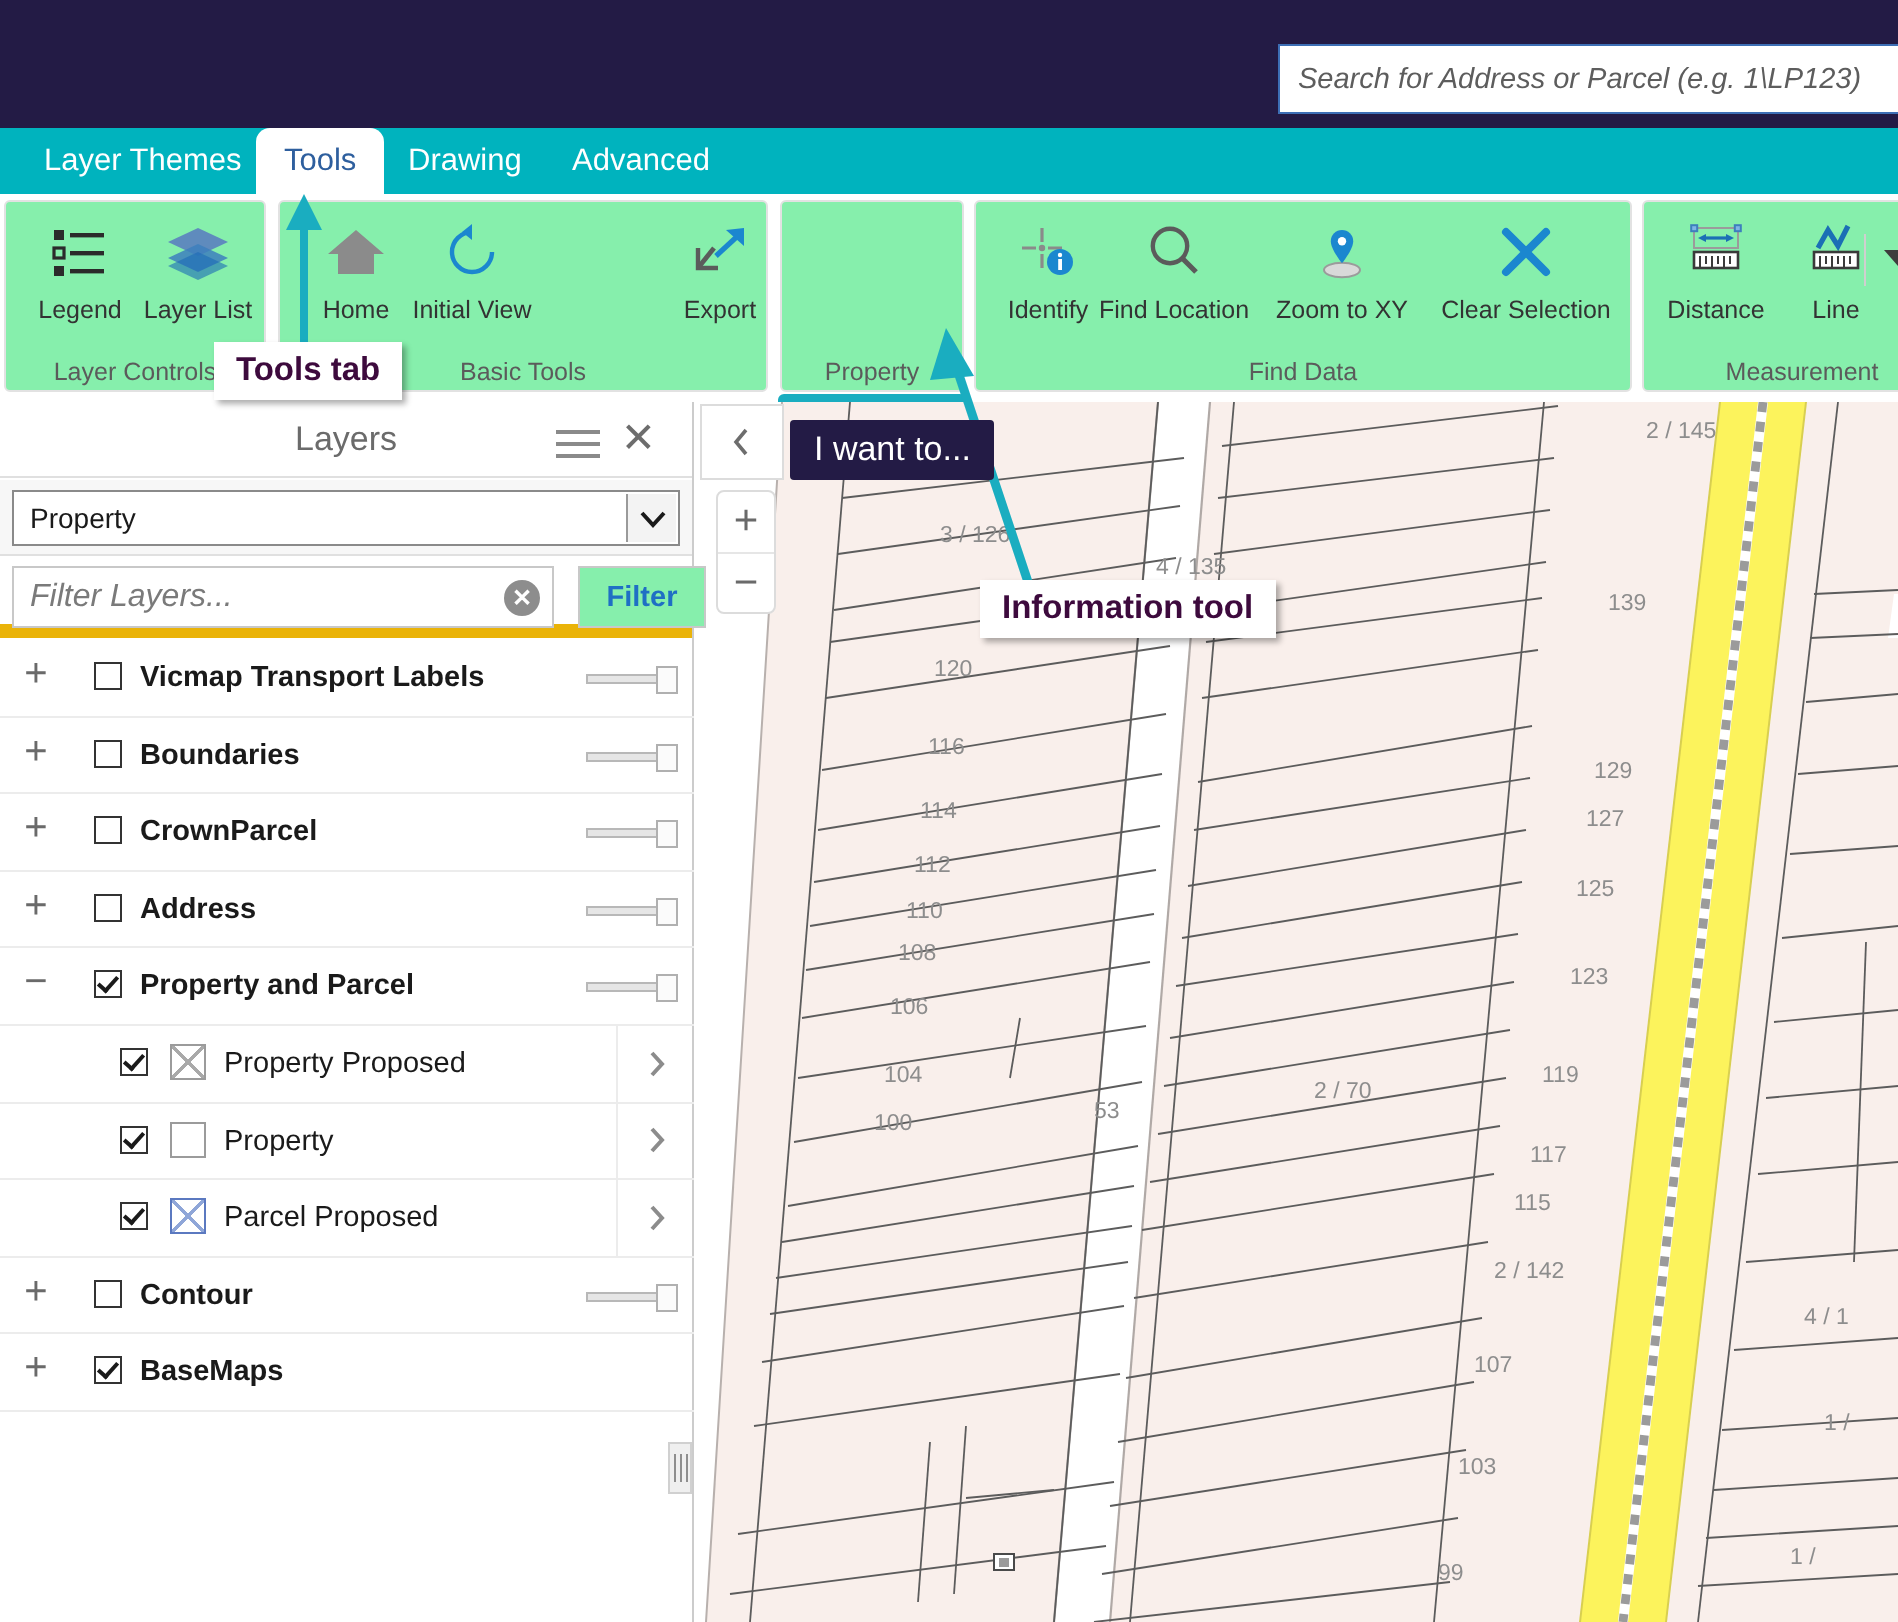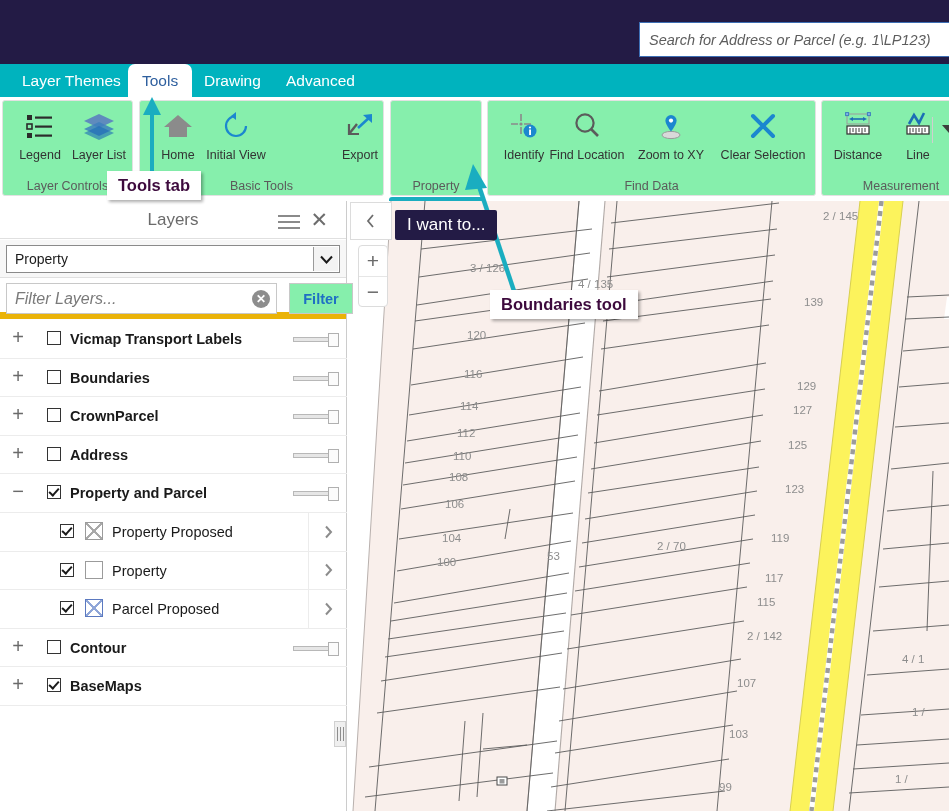--- a/index.html
+++ b/index.html
@@ -692,14 +692,14 @@
 </svg>
 
 <svg class="arrowsvg" style="left:455px;top:160px;width:90px;height:145px;">
   <path d="M62 140 L24 26" stroke="#1aadc0" stroke-width="4.5"></path>
   <polygon points="18,4 32,28 10,30" fill="#1aadc0"></polygon>
 </svg>
 
 <div id="callouts">
     <div class="callout-white" style="left: 107px; top: 171px;">Tools tab</div>
     <div class="callout-dark" style="left: 395px; top: 210px;">I want to...</div>
-    <div class="callout-white" style="left: 490px; top: 290px;">Boundaries tool</div>
+    <div class="callout-white" style="left: 490px; top: 290px;">Information tool</div>
   </div>
 
 </body></html>

